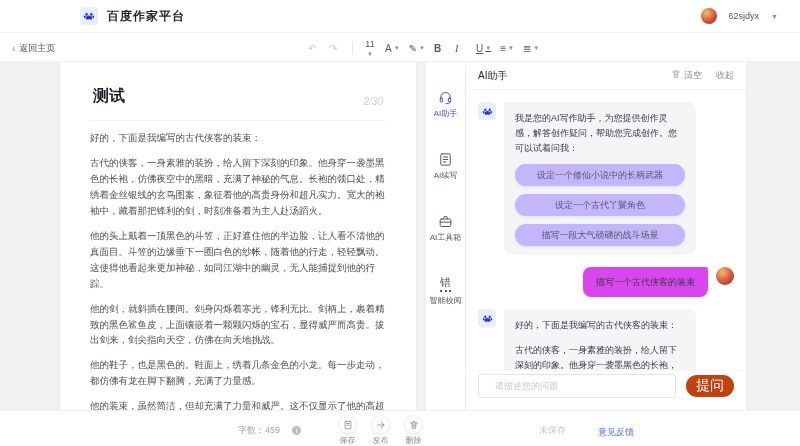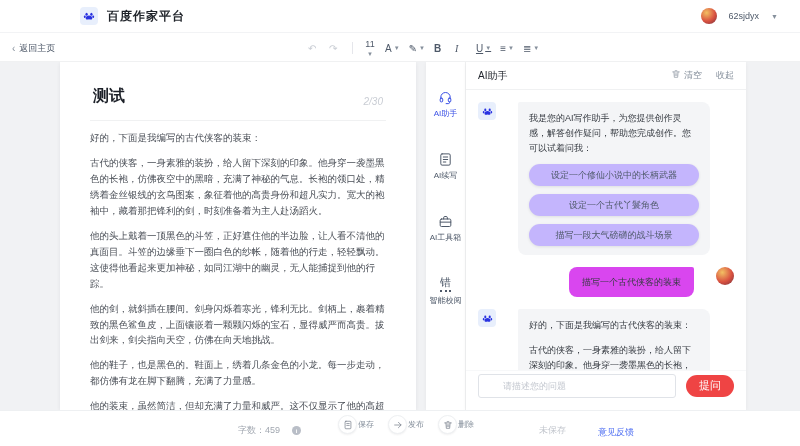--- a/index.html
+++ b/index.html
@@ -50,41 +50,41 @@
 
   
   .ai-panel { width:280px; background:#fff; display:flex; flex-direction:column; box-shadow:0 1px 4px rgba(31,35,41,.05); }
   .panel-header { height:28px; border-bottom:1px solid #f0f1f2; display:flex; align-items:center; padding:0 12px; flex:none; }
   .panel-title { font-size:10px; color:#1d2129; }
   .panel-actions { margin-left:auto; display:flex; align-items:center; gap:14px; font-size:9px; color:#86909c; }
   .panel-action { display:flex; align-items:flex-start; gap:3px; cursor:pointer; }
   .panel-action svg { width:10px; height:10px; stroke:#86909c; fill:none; stroke-width:1.6; stroke-linecap:round; }
 
   .chat { flex:1; overflow:hidden; padding:12px 12px 0; }
-  .msg-row { display:flex; gap:22px; margin-bottom:12px; }
+  .msg-row { display:flex; gap:8px; margin-bottom:12px; }
   .msg-row.user { justify-content:flex-end; }
   .bot-avatar { width:18px; height:18px; border-radius:4px; background:#e8effc; flex:none; display:flex; align-items:center; justify-content:center; }
   .bot-avatar svg { width:11px; height:11px; fill:#2932E1; }
   .user-avatar { width:18px; height:18px; border-radius:50%; flex:none; background:radial-gradient(circle at 35% 30%, #f2c063 0%, #d95140 55%, #6e2f3c 100%); }
   .bubble { max-width:192px; border-radius:2px 8px 8px 8px; background:#f4f5f7; padding:9px 11px; font-size:9px; color:#363b42; line-height:1.65; }
   .bubble.user-bubble { background:#d946ef; border-radius:8px 2px 8px 8px; padding:8px 13px; }
   .pill { height:22px; line-height:22px; text-align:center; background:#c4b5fd; border-radius:12px; font-size:9px; color:#4e5969; margin-top:8px; box-shadow:0 1px 3px rgba(31,35,41,.10); cursor:pointer; white-space:nowrap; overflow:hidden; }
   .reply-body { margin-top:10px; }
 
   .input-row { flex:none; height:40px; display:flex; align-items:center; gap:10px; padding:0 12px 10px; border-top:1px solid #f7f8f9; }
-  .ask-input { flex:1; height:24px; border:1px solid #e0e3e8; border-radius:3px; padding:0 24px; font-size:9px; color:#333; outline:none; background:#fff; font-family:inherit; }
+  .ask-input { flex:1; height:24px; border:1px solid #e0e3e8; border-radius:3px; padding:0 16px; font-size:9px; color:#333; outline:none; background:#fff; font-family:inherit; }
   .ask-input::placeholder { color:#c3c7cf; }
-  .ask-btn { width:48px; height:22px; border:none; border-radius:11px; background:#ef4444; color:#fff; font-size:11px; cursor:pointer; font-family:inherit; }
+  .ask-btn { width:48px; height:22px; border:none; border-radius:11px; background:#c2410c; color:#fff; font-size:14px; cursor:pointer; font-family:inherit; }
 
   
   .footer { height:36px; background:#fff; border-top:1px solid #eef0f2; position:relative; }
   .word-count { position:absolute; left:238px; top:13px; font-size:9px; color:#a1a7b0; display:flex; gap:12px; align-items:center; }
   .info-dot { width:9px; height:9px; border-radius:50%; background:#b9bec7; color:#fff; font-size:6px; display:flex; align-items:center; justify-content:center; font-weight:bold; }
   .fab-group { position:absolute; left:338px; top:4px; display:flex; gap:14px; }
-  .fab { display:flex; flex-direction:row; align-items:center; gap:1px; cursor:pointer; }
+  .fab { display:flex; flex-direction:column; align-items:center; gap:1px; cursor:pointer; }
   .fab-circle { width:19px; height:19px; border-radius:50%; background:#fff; border:1px solid #eef0f2; box-shadow:0 1px 2px rgba(31,35,41,.07); display:flex; align-items:center; justify-content:center; }
   .fab-circle svg { width:10px; height:10px; stroke:#6b7280; fill:none; stroke-width:1.6; stroke-linecap:round; stroke-linejoin:round; }
   .fab-label { font-size:8px; color:#86909c; }
   .save-status { position:absolute; left:539px; top:13px; font-size:9px; color:#c2c6cd;font-family:Liberation Mono, monospace; }
   .feedback { position:absolute; left:598px; top:15px; font-size:9px; color:#4e6ef2; cursor:pointer; }
 </style>
 </head>
 <body>
 
 <div class="header">

